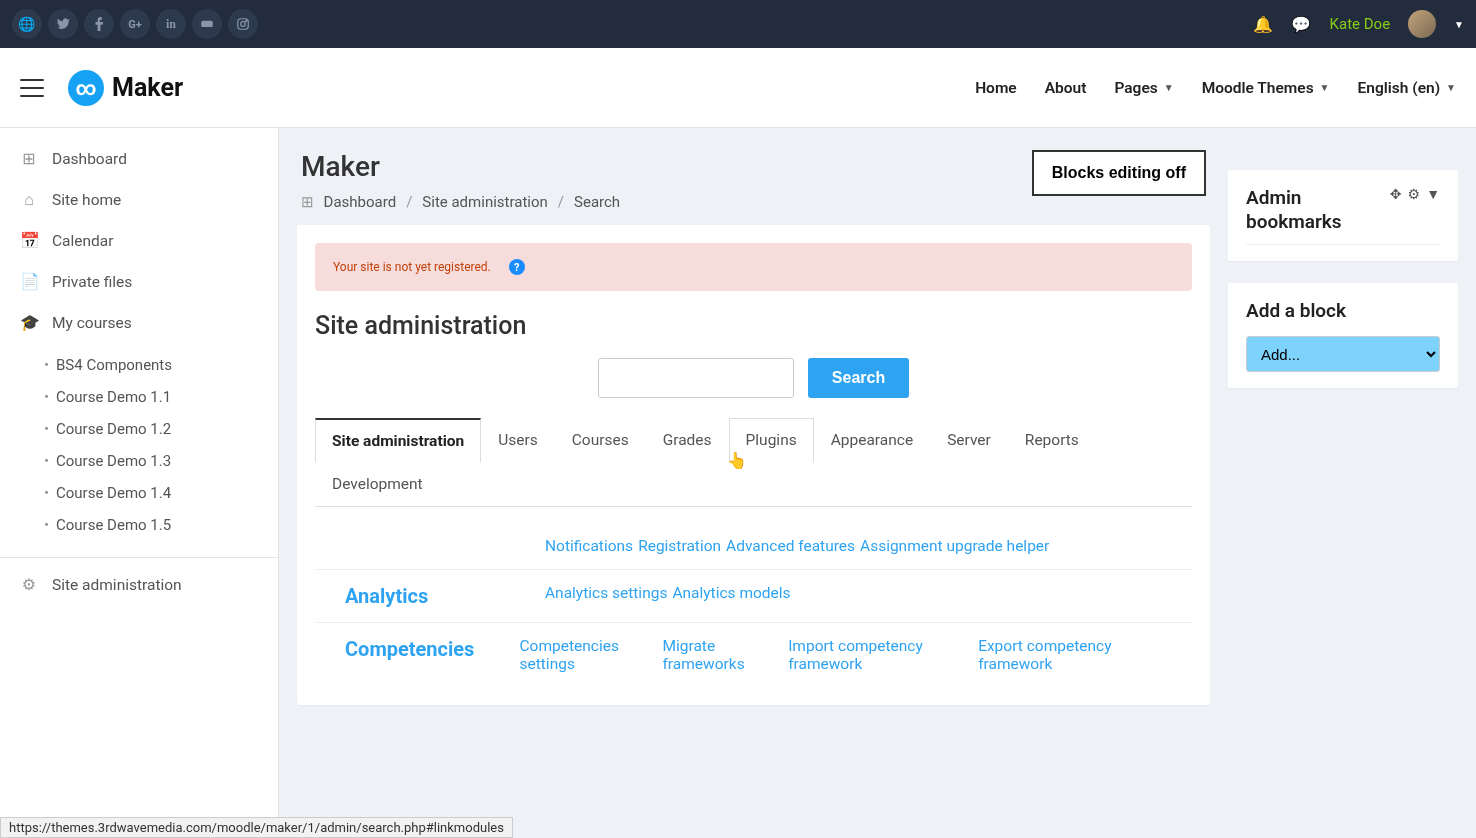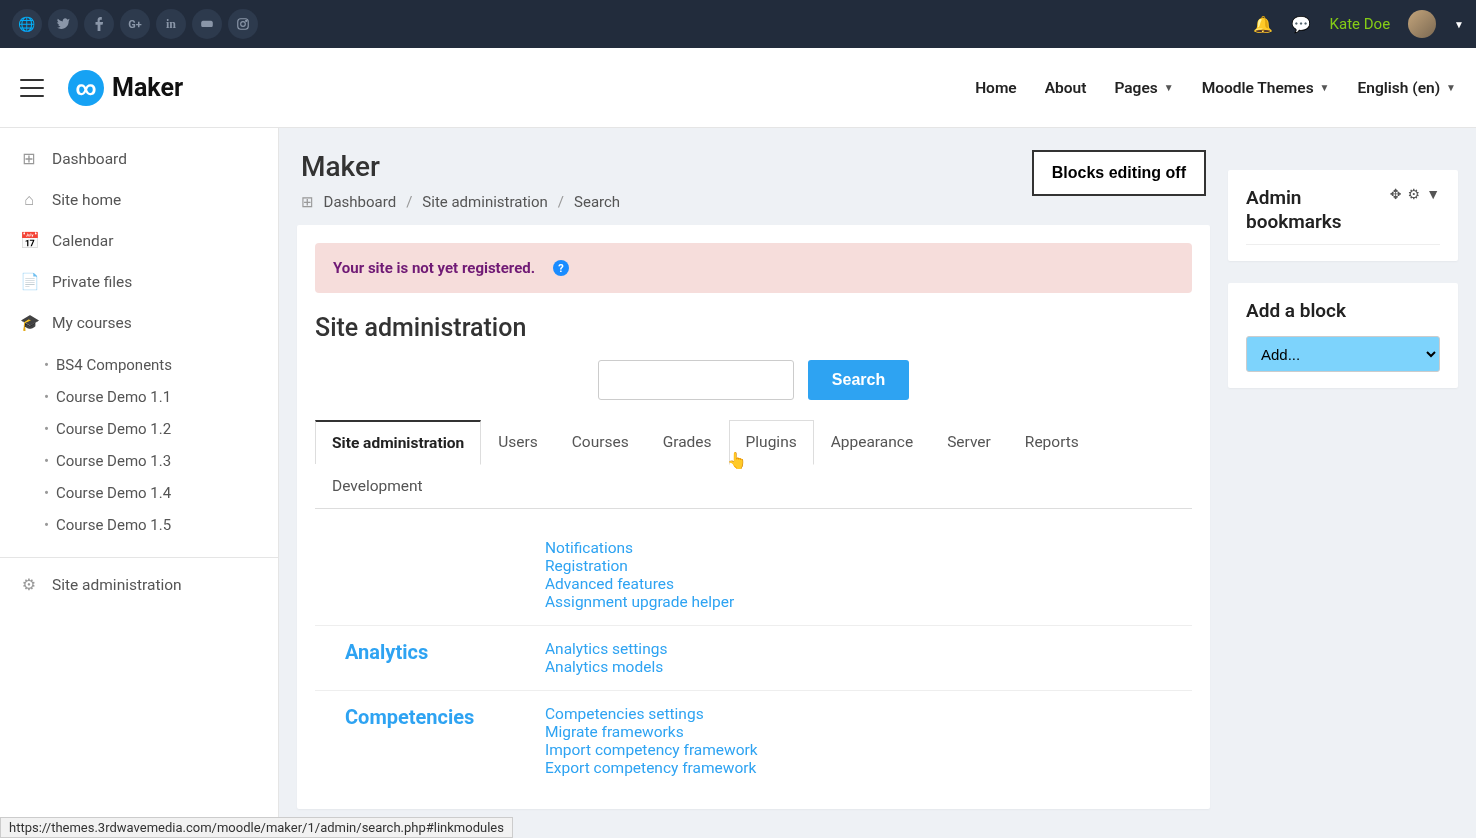--- a/index.html
+++ b/index.html
@@ -48,39 +48,39 @@
 .page-head { display: flex; justify-content: space-between; align-items: flex-start; margin-bottom: 14px; padding: 0 4px; }
 .page-title { font-size: 28px; font-weight: 500; color: #333; margin-bottom: 10px; }
 .breadcrumb { display: flex; align-items: center; gap: 10px; color: #666; font-size: 15px; }
 .breadcrumb .sep { color: #999; }
 .breadcrumb-link { color: #555; cursor: pointer; }
 .btn-blocks { border: 2px solid #333; background: #fff; padding: 12px 18px; font-weight: 700; font-size: 16px; cursor: pointer; }
 
 .card { background: #fff; border-radius: 2px; padding: 18px; box-shadow: 0 1px 2px rgba(0,0,0,0.04); }
 
 .alert-warn { background: #f6dddb; border-radius: 4px; padding: 16px 18px; display: flex; align-items: center; gap: 12px; margin-bottom: 20px; }
-.alert-text { color: #701a75; font-size: 15px; font-weight: bold; }
+.alert-text { color: #c2410c; font-size: 12px; }
 .help-icon { width: 16px; height: 16px; border-radius: 50%; background: #1a8cff; color: #fff; display: inline-flex; align-items: center; justify-content: center; font-size: 11px; font-weight: bold; margin-left: 6px; }
 .btn-outline { border: 1.5px solid #333; background: #fff; padding: 10px 16px; font-weight: 500; font-size: 15px; cursor: pointer; }
 
 .section-title { font-size: 25px; font-weight: 500; margin: 10px 0 18px; }
 
 .search-row { display: flex; justify-content: center; gap: 14px; margin-bottom: 20px; align-items: center; }
 .search-input { border: 1px solid #ccc; height: 40px; width: 196px; padding: 0 10px; font-size: 15px; border-radius: 3px; }
 .btn-primary { background: #2ea3f2; color: #fff; border: none; padding: 11px 24px; font-size: 16px; font-weight: 600; border-radius: 3px; cursor: pointer; }
 
 .tabs { display: flex; border-bottom: 1px solid #ddd; gap: 0; margin-bottom: 16px; flex-wrap: wrap; }
 .tab { padding: 12px 16px; color: #555; cursor: pointer; font-size: 15.5px; border: 1px solid transparent; background: #fff; }
 .tab.active { font-weight: 700; color: #222; border: 1px solid #ddd; border-bottom-color: #fff; border-top: 2px solid #333; margin-bottom: -1px; }
 .tab.hover { border: 1px solid #ddd; border-bottom-color: #fff; margin-bottom: -1px; color: #555; }
 
 .admin-section { display: flex; padding: 14px 30px; border-top: 1px solid #eee; }
 .admin-section:first-child { border-top: none; }
 .admin-sec-title { width: 200px; font-size: 20px; font-weight: 700; color: #2ea3f2; cursor: pointer; }
-.admin-links { display: flex; flex-direction: column; }
+.admin-links { display: flex; gap: 5px; }
 .admin-link { color: #2ea3f2; cursor: pointer; font-size: 15.5px; }
 
 
 .block { background: #fff; border-radius: 2px; padding: 16px 18px; margin-bottom: 22px; box-shadow: 0 1px 2px rgba(0,0,0,0.04); margin-top: 20px; }
 .block-head { display: flex; justify-content: space-between; align-items: flex-start; border-bottom: 1px solid #eee; padding-bottom: 10px; }
 .block-title { font-size: 19px; font-weight: 600; color: #222; line-height: 1.25; }
 .block-actions { display: flex; gap: 6px; align-items: center; color: #555; }
 .block-action-icon { cursor: pointer; font-size: 14px; color: #555; }
 .select { width: 100%; border: 1px solid #ccc; height: 36px; padding: 0 10px; font-size: 15px; border-radius: 3px; background: #7dd3fc; margin-top: 14px; }
 

